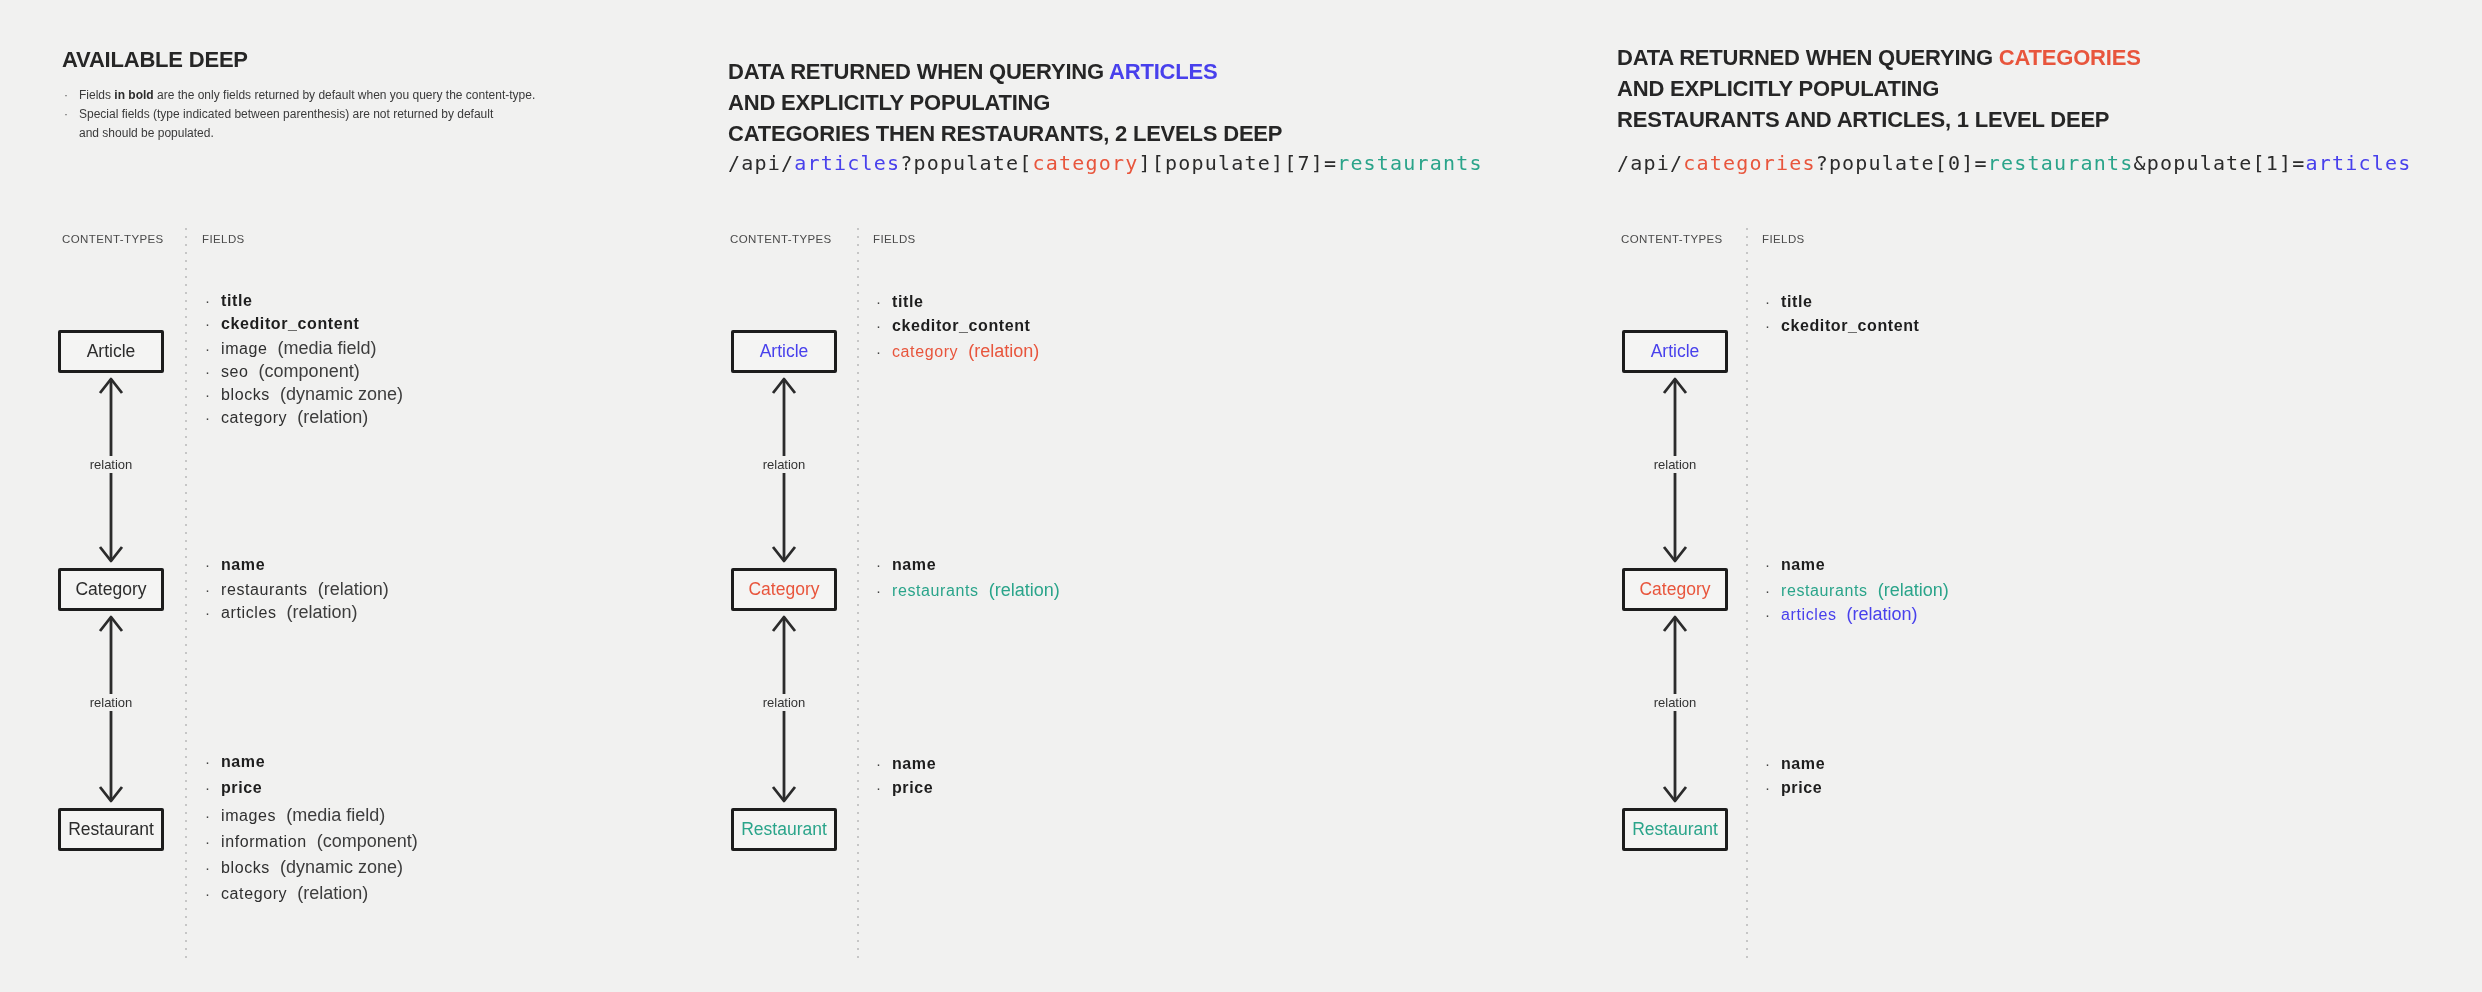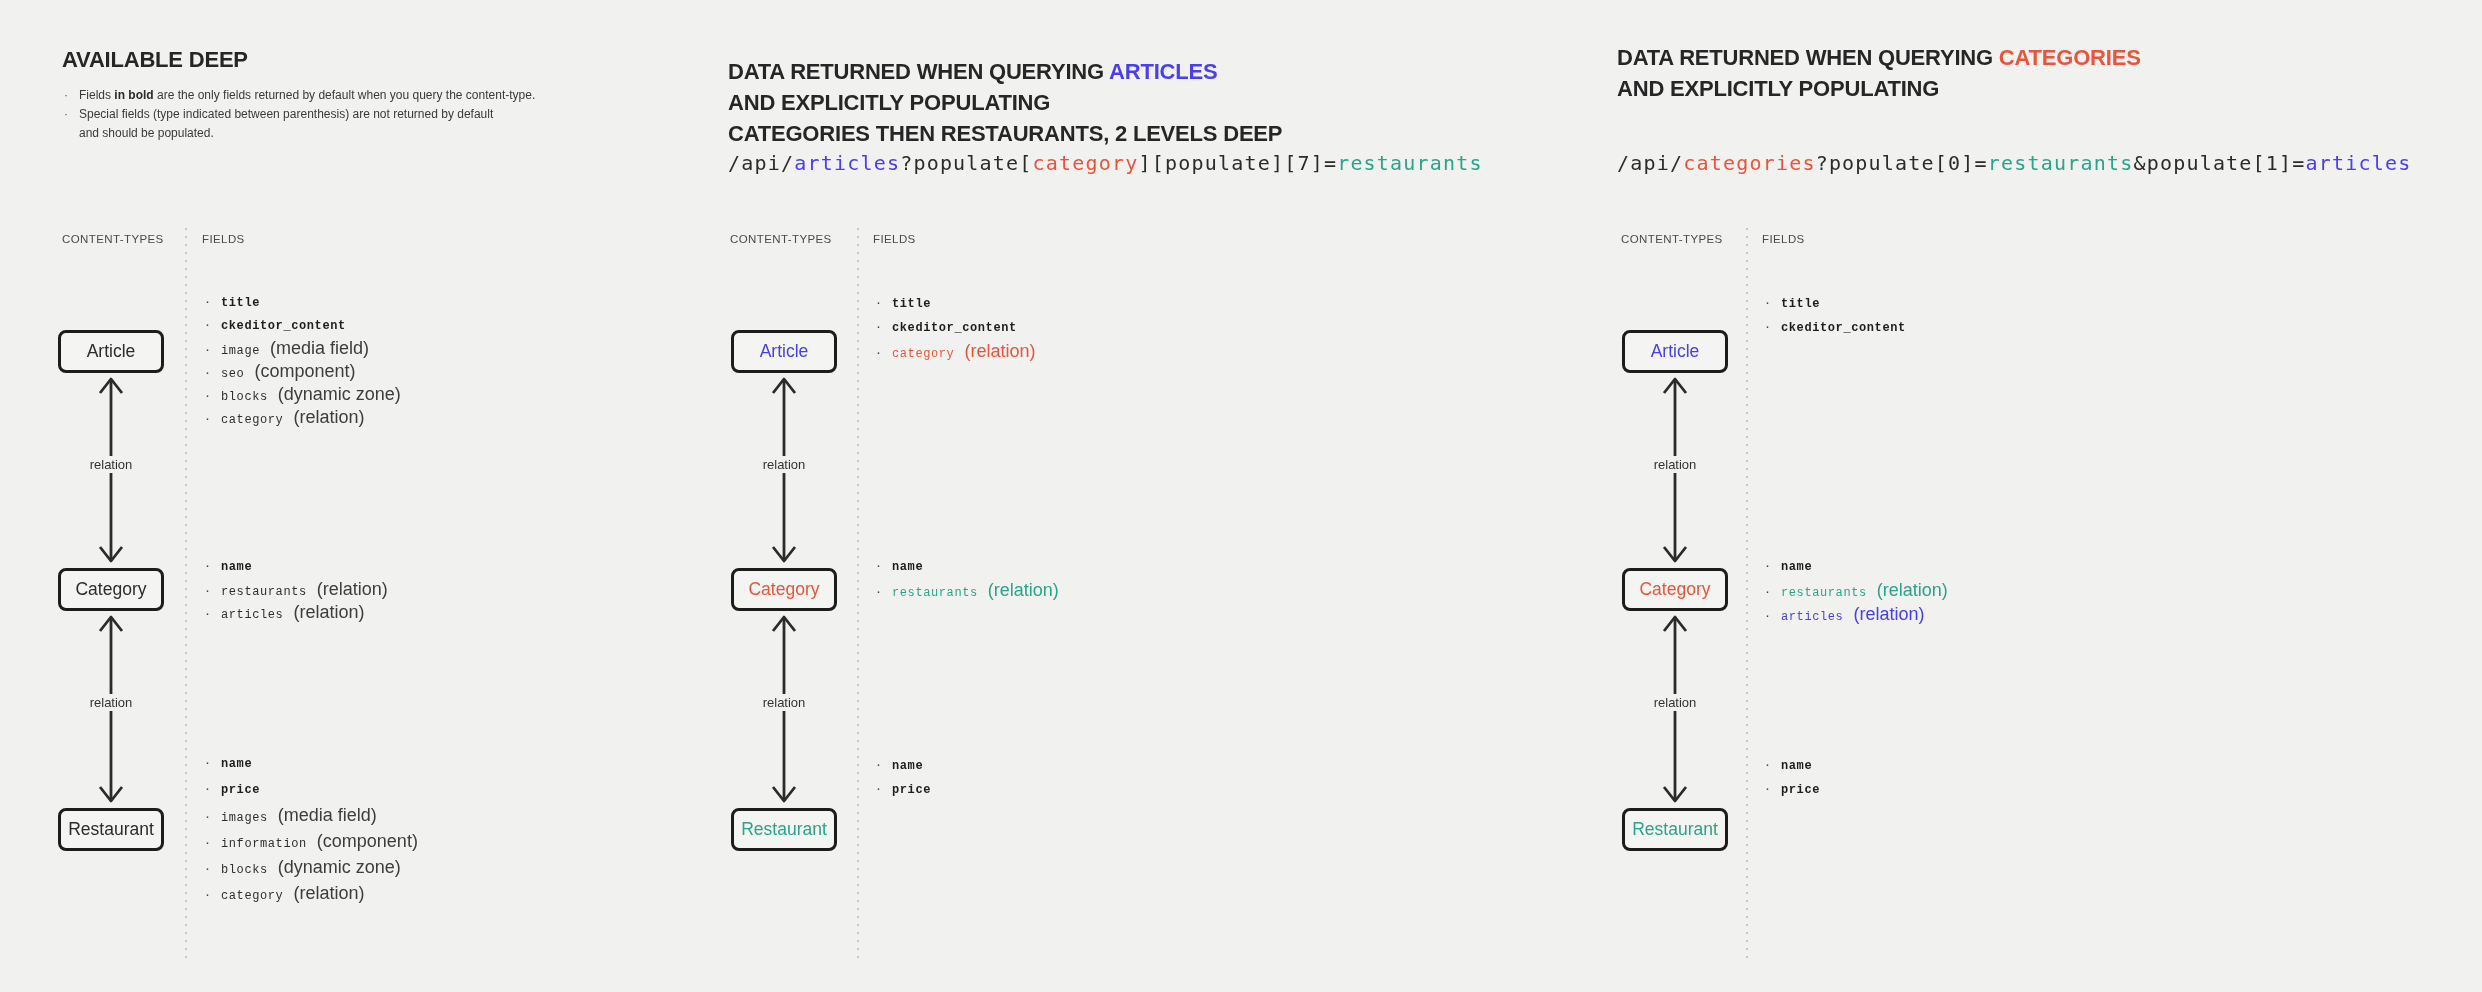--- a/index.html
+++ b/index.html
@@ -24,36 +24,36 @@
   .note b{font-weight:700;color:#2b2b2b}
   .nt span{display:inline}
   .nt .blk{display:block}
 
   
   .colhead{font-size:11.5px;letter-spacing:0.4px;color:#4a4a4a;white-space:nowrap}
   .vline{width:2px;background-image:repeating-linear-gradient(to bottom,#c6c6c6 0 2.5px,transparent 2.5px 8px)}
 
   
   .nodebox{
-    width:106px;height:43px;border:3px solid #1c1c1c;border-radius:8px;
+    width:106px;height:43px;border:3px solid #1c1c1c;border-radius:2px;
     background:#f4f4f3;display:flex;align-items:center;justify-content:center;
   }
   .nlabel{font-size:17.5px;color:#2c2c2c}
 
   
   .arrow{position:absolute}
   .rel{transform:translateX(-50%);background:var(--bg);font-size:13px;color:#333;padding:0 5px;line-height:17px;white-space:nowrap}
 
   
   .flist .frow{display:flex;align-items:baseline;white-space:nowrap}
   .rh23 .frow{height:23px}
   .rh24 .frow{height:24px}
   .rh26 .frow{height:26px}
   .fb{width:19px;padding-left:3px;color:#444;font-size:15px}
-  .fname{font-family:Liberation Mono, monospace;font-size:12px;letter-spacing:0.6px;color:#2f2f2f}
+  .fname{font-family:Liberation Sans, sans-serif;font-size:16px;letter-spacing:0.6px;color:#2f2f2f}
   .fname[data-weight="bold"]{font-weight:700;color:#1e1e1e}
   .ftype{font-size:18px;color:#3d3d3d;margin-left:10px}
 
   
   .url{font-family:"DejaVu Sans Mono",monospace;font-size:20px;letter-spacing:1.2px;color:#2b2b2b;white-space:nowrap}
 
   
   span[data-color="blue"], .frow[data-color="blue"] .fname, .frow[data-color="blue"] .ftype, .nodebox[data-color="blue"] .nlabel{color:var(--blue)}
   span[data-color="red"],  .frow[data-color="red"]  .fname, .frow[data-color="red"]  .ftype, .nodebox[data-color="red"]  .nlabel{color:var(--red)}
   span[data-color="teal"], .frow[data-color="teal"] .fname, .frow[data-color="teal"] .ftype, .nodebox[data-color="teal"] .nlabel{color:var(--teal)}
@@ -265,20 +265,21 @@
   <div class="frow">
     <span class="fb">·</span>
     <span class="fname" data-weight="bold">price</span>
     <span class="ftype"></span>
   </div>
 </div>
 
 <div class="abs h1" style="left:1617px;top:42px">
   <div><span>DATA RETURNED WHEN QUERYING </span><span data-color="red">CATEGORIES</span></div>
   <div>AND EXPLICITLY POPULATING</div>
+  <div>RESTAURANTS AND ARTICLES, 1 LEVEL DEEP</div>
 </div>
 
 <div class="abs url" style="left:1617px;top:151px">
   <span>/api/</span><span data-color="red">categories</span><span>?populate[0]=</span><span data-color="teal">restaurants</span><span>&amp;populate[1]=</span><span data-color="blue">articles</span>
 </div>
 
 <div class="abs colhead" style="left:1621px;top:233px">CONTENT-TYPES</div>
 <div class="abs colhead" style="left:1762px;top:233px">FIELDS</div>
 <div class="abs vline" style="left:1746px;top:228px;height:730px"></div>
 

